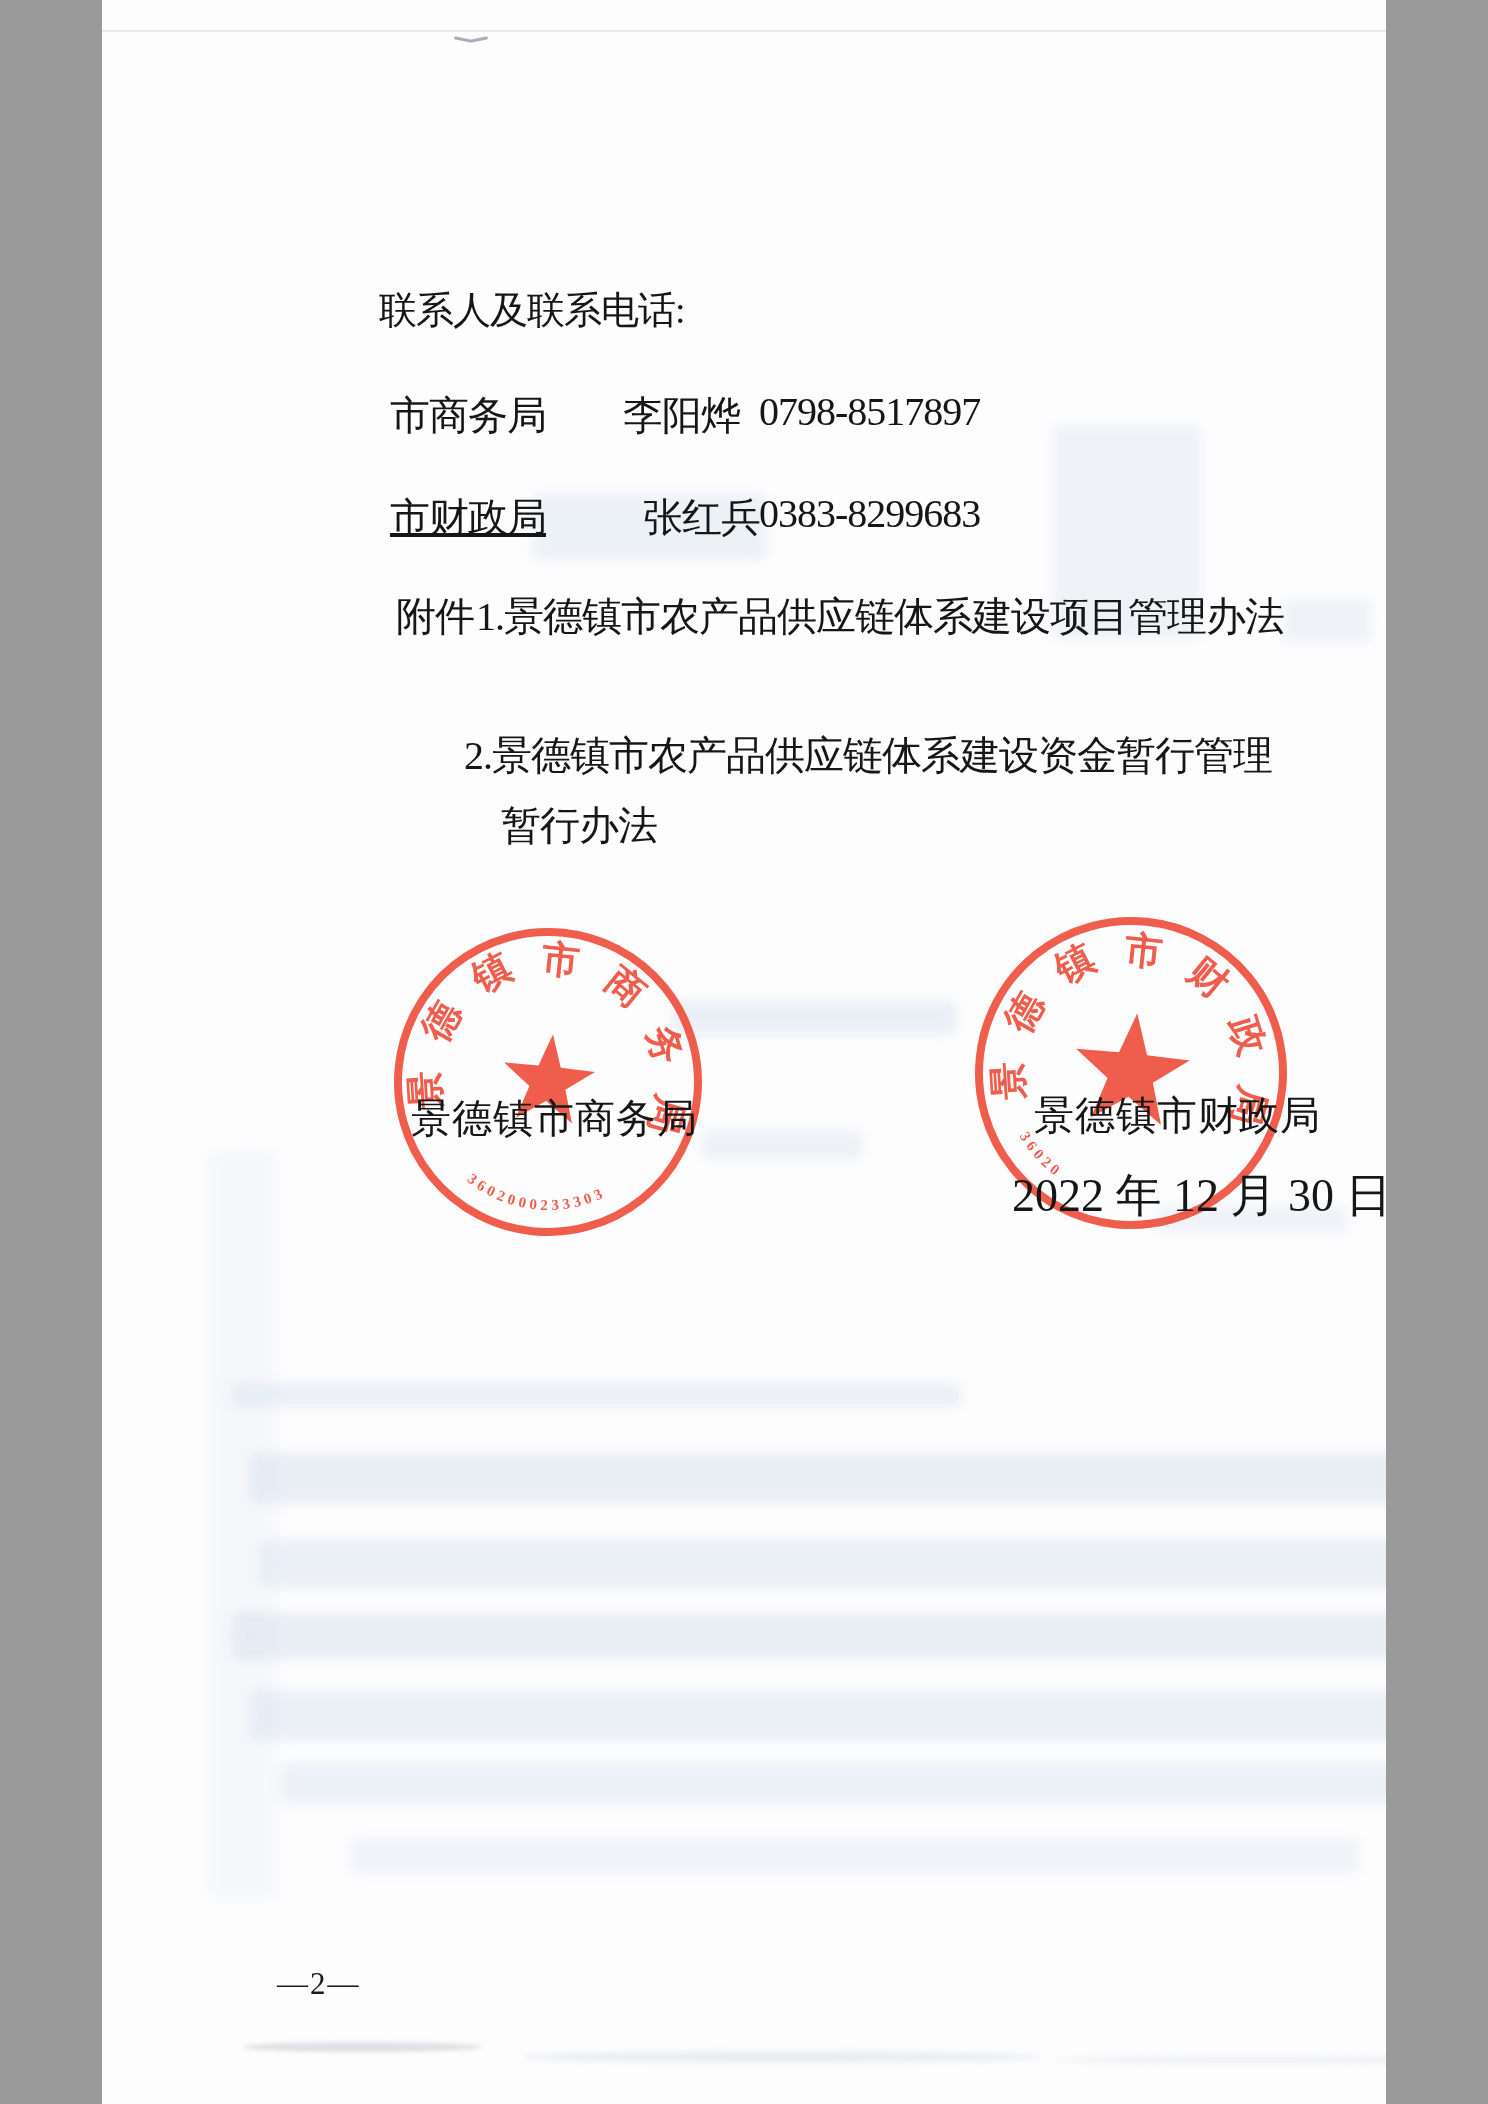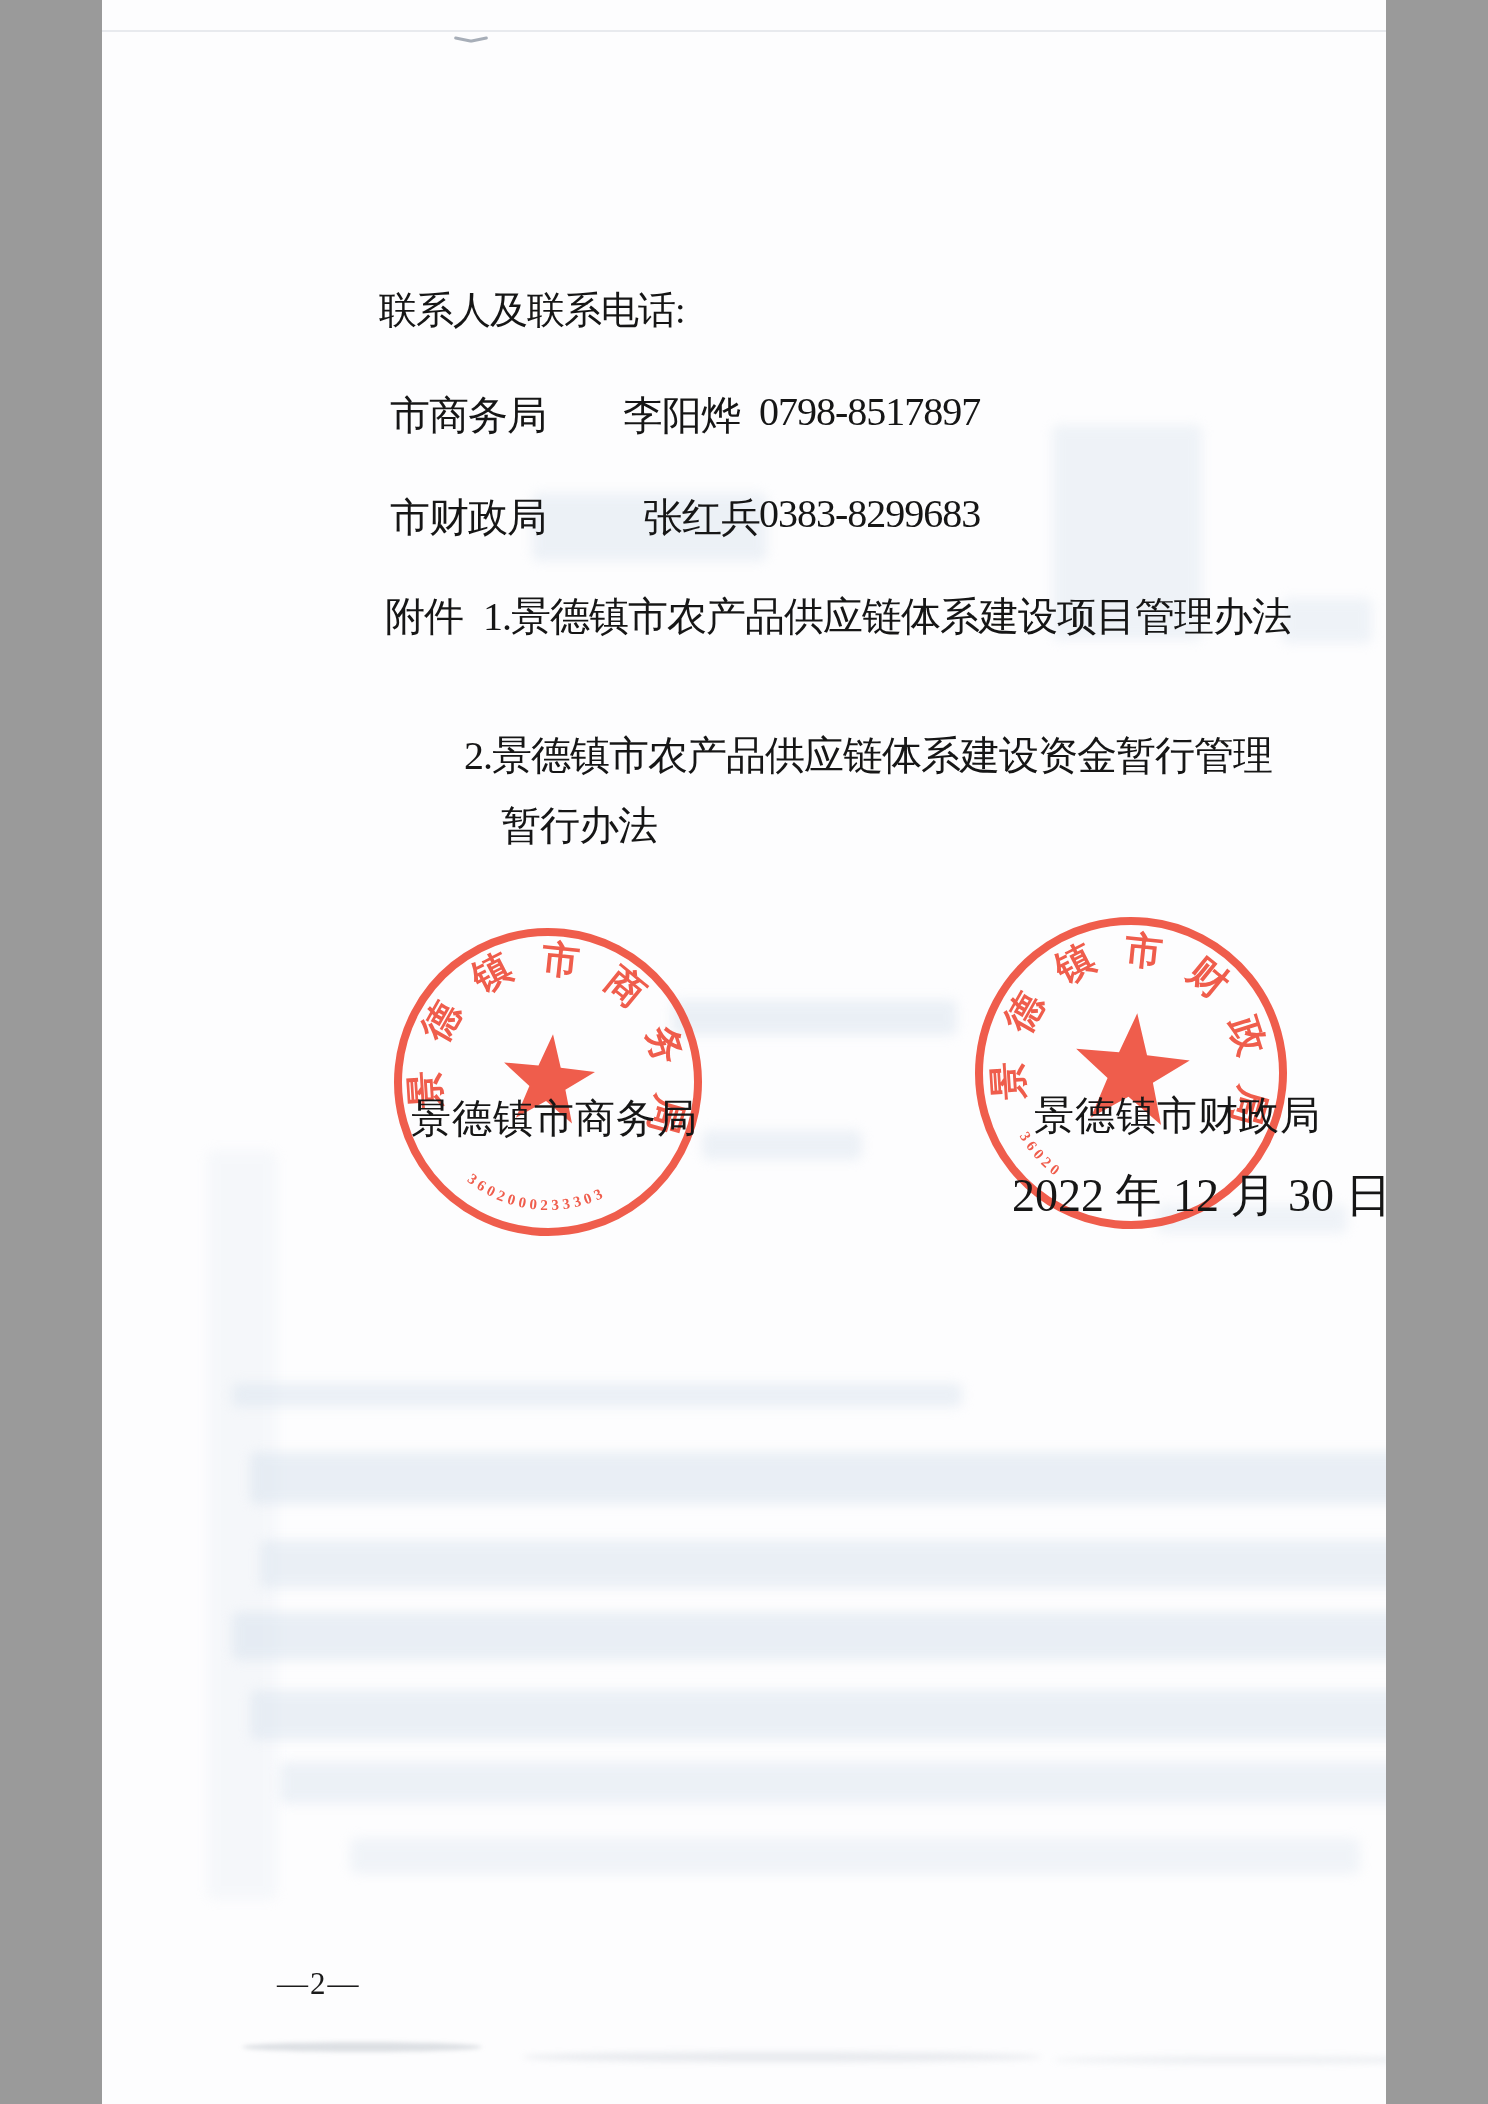--- a/index.html
+++ b/index.html
@@ -13,21 +13,21 @@
     color:#1b1b1b;
   }
   .txt{
     position:absolute;
     font-size:40px;
     letter-spacing:-1px;
     white-space:nowrap;
     color:#161616;
   }
   .heading{font-size:38px;}
-  .attach-line{display:flex;gap:20px;}
+  .attach-line{display:flex;gap:2px;margin-left:11px;}
   
   .ghost{
     position:absolute;
     background:#d9e3ee;
     filter:blur(6px);
     border-radius:6px;
   }
   .streak{
     position:absolute;
     border-radius:50%;
@@ -96,21 +96,21 @@
   <div class="streak" style="left:140px;top:2042px;width:240px;height:10px;background:rgba(150,158,170,.3);filter:blur(2px);"></div>
   <div class="streak" style="left:420px;top:2052px;width:520px;height:10px;background:rgba(170,178,190,.25);filter:blur(3px);"></div>
   <div class="streak" style="left:950px;top:2056px;width:400px;height:8px;background:rgba(180,188,198,.2);filter:blur(3px);"></div>
 
   <div class="txt heading" style="left:277px;top:285px;">联系人及联系电话:</div>
 
   <div class="txt" style="left:288px;top:388px;">市商务局</div>
   <div class="txt" style="left:521px;top:388px;">李阳烨</div>
   <div class="txt" style="left:657px;top:388px;text-align:right;">0798-8517897</div>
 
-  <div class="txt" style="left:288px;top:490px;">市财政局</div>
+  <div class="txt" style="left:288px;top:490px;text-decoration:underline;">市财政局</div>
   <div class="txt" style="left:521px;top:490px;margin-left:20px;">张红兵</div>
   <div class="txt" style="left:657px;top:490px;">0383-8299683</div>
 
   <div class="txt attach-line" style="left:283px;top:589px;">
     <span>附件</span>
     <span>1.景德镇市农产品供应链体系建设项目管理办法</span>
   </div>
   <div class="txt" style="left:362px;top:728px;">2.景德镇市农产品供应链体系建设资金暂行管理</div>
   <div class="txt" style="left:399px;top:798px;">暂行办法</div>
 

